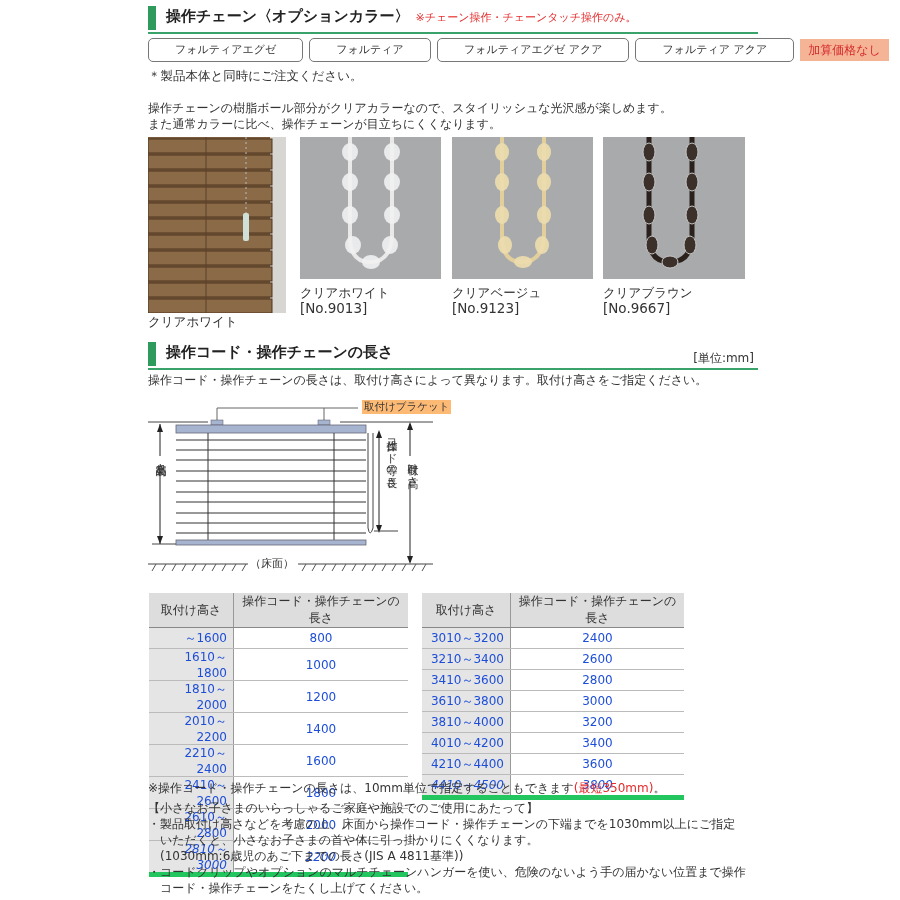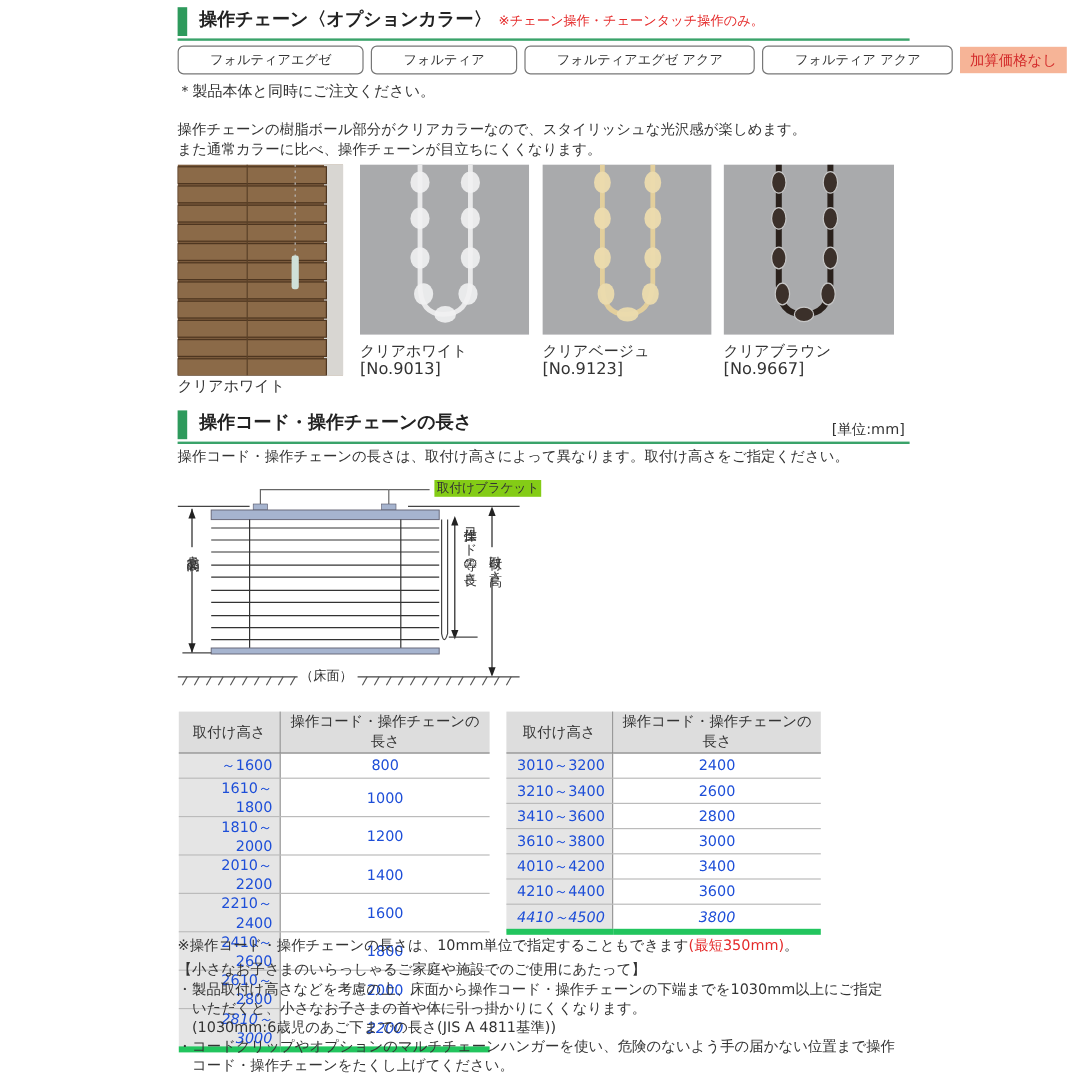--- a/index.html
+++ b/index.html
@@ -206,21 +206,21 @@
         <line x1="208" y1="166" x2="204" y2="173"></line>
       <line x1="218" y1="166" x2="214" y2="173"></line>
         <line x1="228" y1="166" x2="224" y2="173"></line>
         <line x1="238" y1="166" x2="234" y2="173"></line>
       <line x1="248" y1="166" x2="244" y2="173"></line>
         <line x1="258" y1="166" x2="254" y2="173"></line>
         <line x1="268" y1="166" x2="264" y2="173"></line>
       <line x1="278" y1="166" x2="274" y2="173"></line>
     </g>
   </svg>
-  <div class="abs" style="left:214px;top:2px;font-size:10.5px;background:#84cc16;padding:0 2px;white-space:nowrap;">取付けブラケット</div>
+  <div class="abs" style="left:214px;top:2px;font-size:10.5px;background:#fdba74;padding:0 2px;white-space:nowrap;">取付けブラケット</div>
   <div class="abs" style="left:4px;top:58px;font-size:11px;writing-mode:vertical-rl;background:#fff;">製品高さ</div>
   <div class="abs" style="left:235px;top:34px;font-size:11px;writing-mode:vertical-rl;background:#fff;">操作コード等の長さ</div>
   <div class="abs" style="left:256px;top:58px;font-size:11px;writing-mode:vertical-rl;background:#fff;">取付け高さ</div>
   <div class="abs" style="left:102px;top:158px;font-size:11px;white-space:nowrap;">（床面）</div>
 </div>
 
 <table class="len" style="left:149px;width:259px;">
   <thead>
       <tr>
     <th class="h" style="width:72px;">取付け高さ</th>
@@ -281,20 +281,24 @@
       </tr>
     <tr>
         <td class="h">3410～3600</td>
         <td class="v">2800</td>
       </tr>
     <tr>
         <td class="h">3610～3800</td>
         <td class="v">3000</td>
       </tr>
     <tr>
+        <td class="h">3810～4000</td>
+        <td class="v">3200</td>
+      </tr>
+    <tr>
         <td class="h">4010～4200</td>
         <td class="v">3400</td>
       </tr>
     <tr>
         <td class="h">4210～4400</td>
         <td class="v">3600</td>
       </tr>
     <tr>
         <td class="h">4410～4500</td>
         <td class="v">3800</td>

